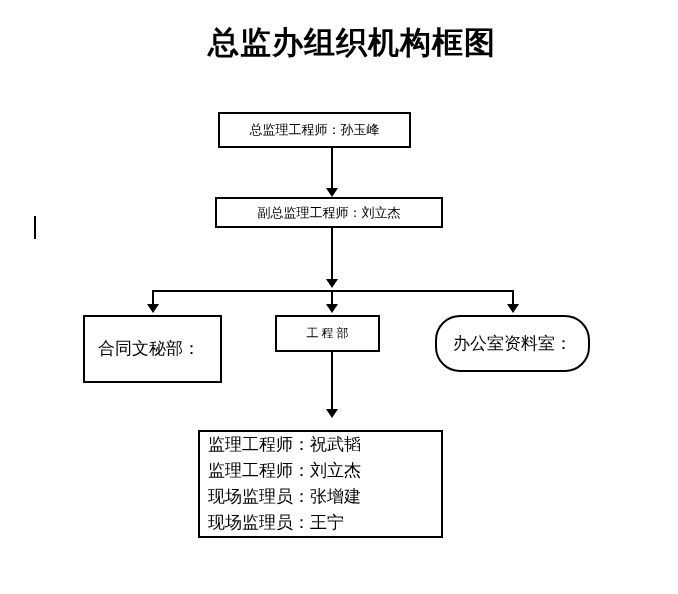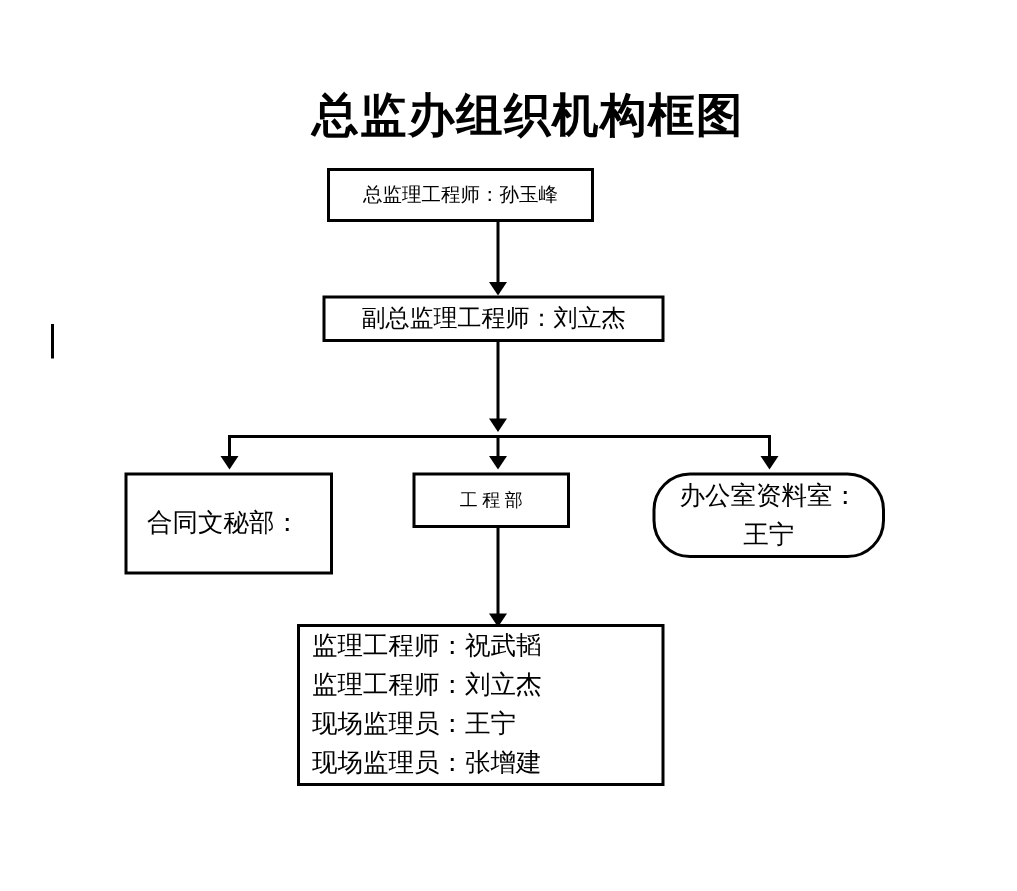--- a/index.html
+++ b/index.html
@@ -17,21 +17,20 @@
     overflow: hidden;
   }
   .page-title {
     position: absolute;
     left: 208px;
     top: 22px;
     font-size: 31px;
     font-weight: bold;
     letter-spacing: 1px;
     white-space: nowrap;
-    margin-top: 34px;
   }
   .text-cursor {
     position: absolute;
     left: 34px;
     top: 216px;
     width: 2px;
     height: 23px;
     background: #000000;
   }
   .box {
@@ -40,43 +39,43 @@
     box-sizing: border-box;
     background: #ffffff;
     display: flex;
     flex-direction: column;
     justify-content: center;
   }
   .box .line {
     white-space: nowrap;
   }
   .box-chief {
-    left: 218px; top: 112px; width: 178px; height: 36px;
+    left: 218px; top: 112px; width: 193px; height: 36px;
     font-size: 13px; text-align: center;
   }
   .box-deputy {
     left: 215px; top: 197px; width: 228px; height: 31px;
-    font-size: 16px; text-align: center;
+    font-size: 13px; text-align: center;
   }
   .box-contract {
     left: 83px; top: 315px; width: 139px; height: 68px;
     font-size: 17px; line-height: 26px; text-align: left;
     padding-left: 13px;
   }
   .box-contract .indent { padding-left: 21px; }
   .box-engineering {
     left: 275px; top: 315px; width: 105px; height: 37px;
     font-size: 12px; text-align: center;
   }
   .box-office {
     left: 435px; top: 315px; width: 155px; height: 57px;
     font-size: 17px; line-height: 26px; text-align: center; border-radius: 25px;
   }
   .box-staff {
-    left: 198px; top: 416px; width: 245px; height: 108px;
+    left: 198px; top: 430px; width: 245px; height: 108px;
     font-size: 17px; line-height: 26px; text-align: left;
     padding-left: 8px; justify-content: center;
   }
   .vline {
     position: absolute;
     width: 2px;
     background: #000000;
   }
   .hline {
     position: absolute;
@@ -139,26 +138,25 @@
   <div class="box box-contract">
     <div class="line">合同文秘部：</div>
   </div>
 
   <div class="box box-engineering">
     <div class="line">工 程 部</div>
   </div>
 
   <div class="box box-office">
     <div class="line">办公室资料室：</div>
-    <div class="line">王宁</div>
   </div>
 
   <div class="vline c6-shaft"></div>
   <div class="arrowhead-down c6-head"></div>
 
   <div class="box box-staff">
     <div class="line">监理工程师：祝武韬</div>
     <div class="line">监理工程师：刘立杰</div>
+    <div class="line">现场监理员：张增建</div>
     <div class="line">现场监理员：王宁</div>
-    <div class="line">现场监理员：张增建</div>
   </div>
 
 </div>
 
 </body></html>

